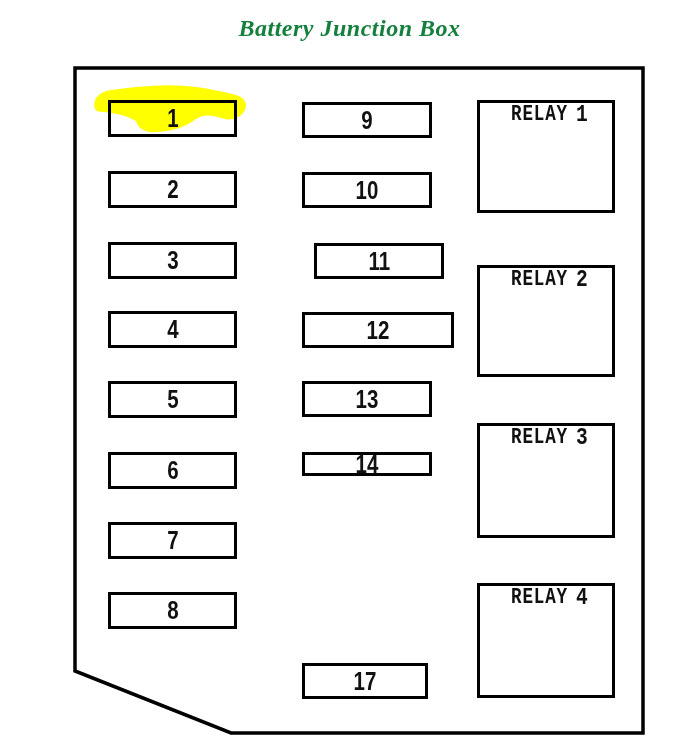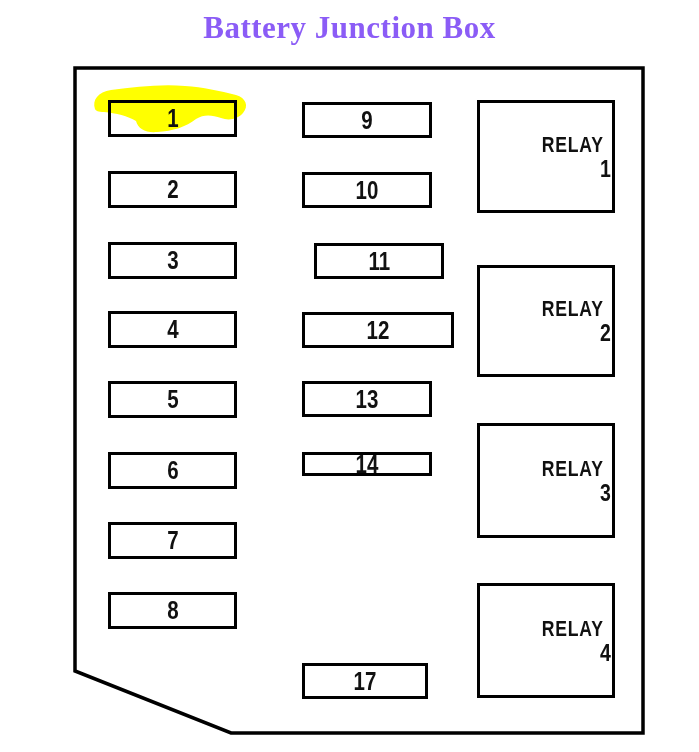--- a/index.html
+++ b/index.html
@@ -12,24 +12,25 @@
     overflow: hidden;
   }
   .title {
     position: absolute;
     top: 8px;
     left: 0;
     width: 699px;
     text-align: center;
     font-family: "Liberation Serif", serif;
     font-weight: 700;
-    font-size: 31px;
+    font-size: 24px;
     line-height: 40px;
-    color: #8b5cf6;
+    color: #15803d;
     letter-spacing: 0.5px;
+    font-style: italic;
   }
   #overlay {
     position: absolute;
     top: 0; left: 0;
     width: 699px; height: 752px;
   }
   .fuse {
     position: absolute;
     box-sizing: border-box;
     border: 3px solid #000000;
@@ -43,24 +44,25 @@
     font-size: 25px;
     color: #111111;
     transform: scaleX(0.82);
     white-space: nowrap;
   }
   .relay {
     position: absolute;
     box-sizing: border-box;
     border: 3px solid #000000;
     display: flex;
-    flex-direction: column;
-    align-items: flex-end;
+    flex-direction: row;
+    align-items: flex-start;
     justify-content: center;
     background: transparent;
+    font-family: Liberation Mono, monospace;
   }
   .relay-word {
     font-weight: 700;
     font-size: 22px;
     color: #111111;
     transform: scaleX(0.8);
     letter-spacing: 1px;
     line-height: 24px;
     white-space: nowrap;
   }

